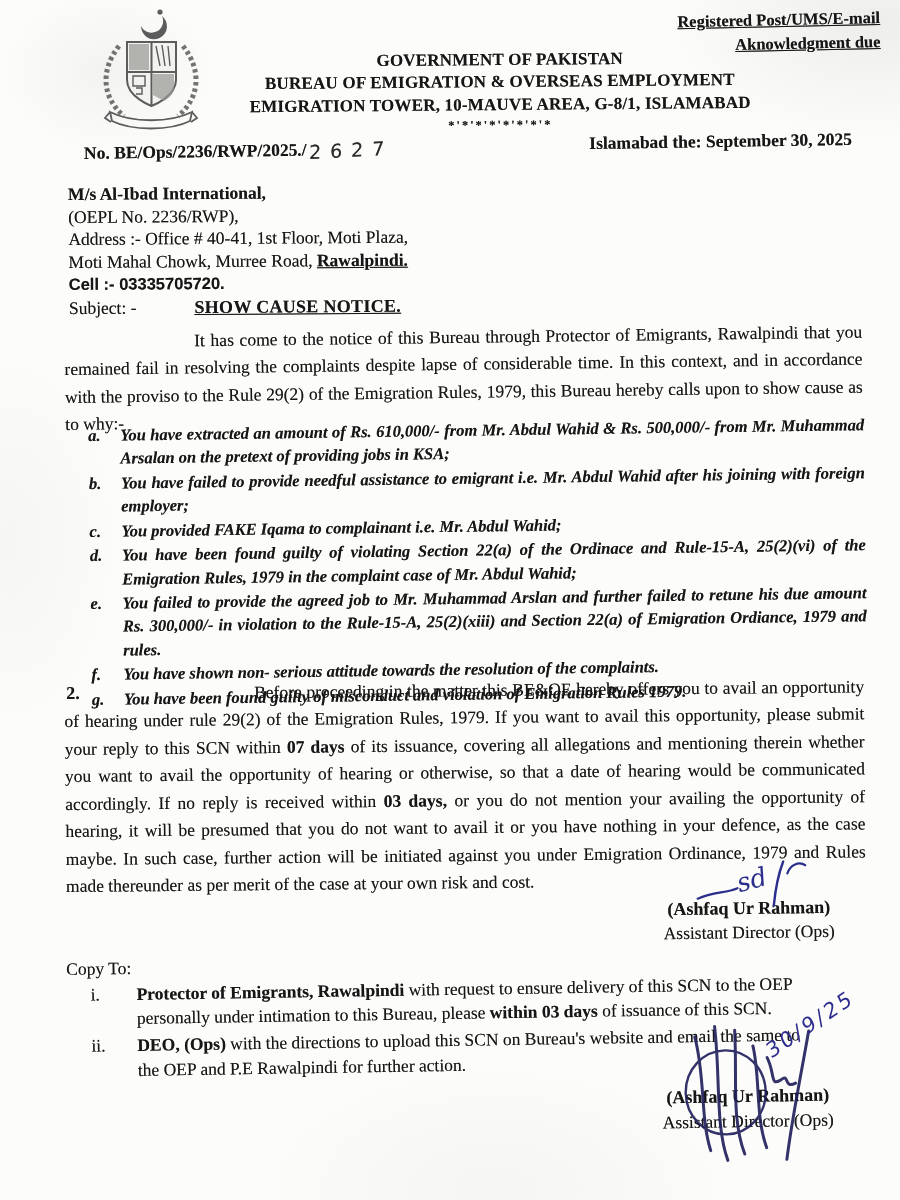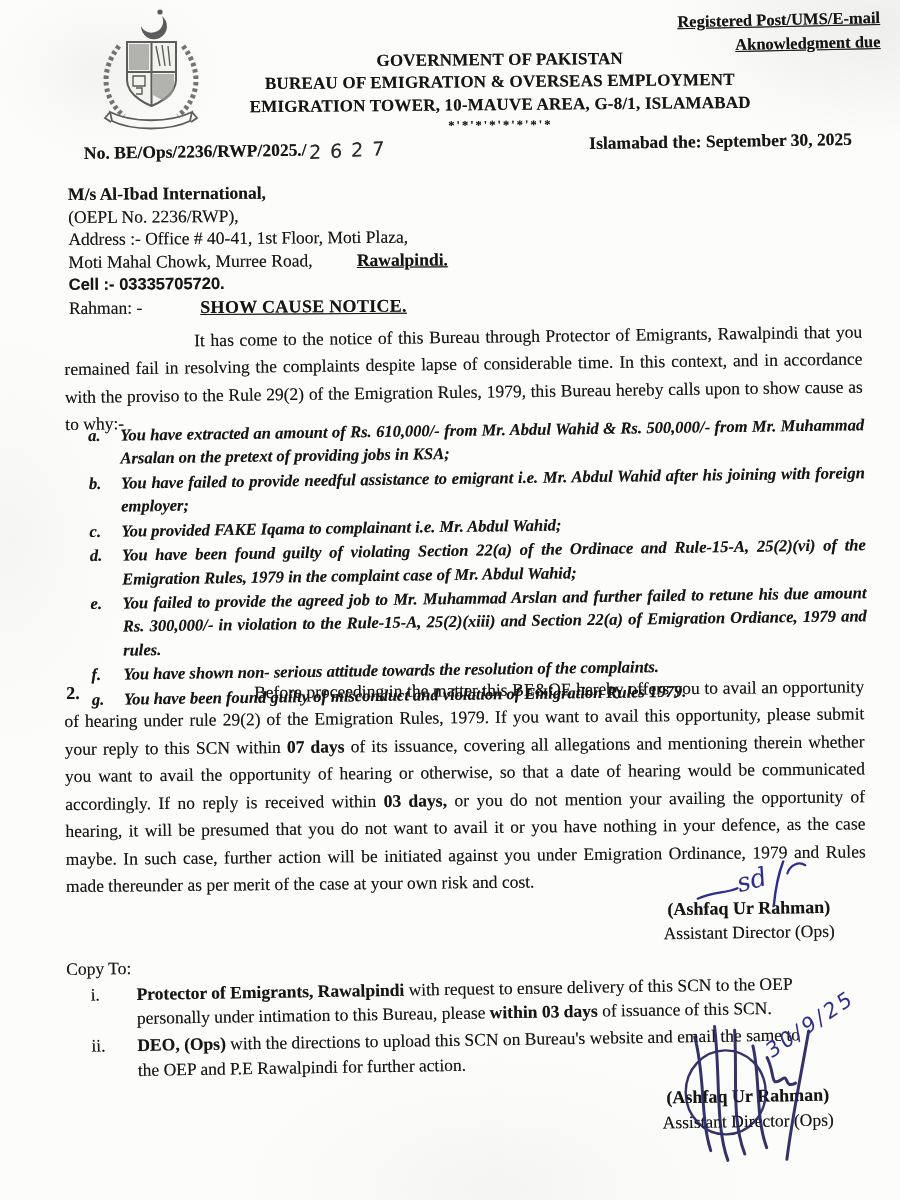--- a/index.html
+++ b/index.html
@@ -42,21 +42,21 @@
     transform:rotate(-2deg) skewX(-4deg);margin-left:2px;position:relative;top:2px;
   }
   
   .addr-block{
     position:absolute;top:183px;left:68px;width:640px;
     font-size:17.5px;line-height:1.295;
     transform:rotate(-0.4deg);transform-origin:left top;
   }
   .addr-block .line{display:block;}
   .b{font-weight:bold;}
-  .u{text-decoration:underline;margin-left:40px;}
+  .u{text-decoration:underline;}
   .cell-line{font-family:"Liberation Sans","DejaVu Sans",sans-serif;font-weight:bold;font-size:16.5px;}
   .subject-row{display:block;margin-top:2px;}
   .subject-title{font-weight:bold;text-decoration:underline;font-size:18px;margin-left:58px;letter-spacing:0.3px;}
   
   .para1{
     position:absolute;top:311px;left:64px;width:798px;
     font-size:17.5px;line-height:1.56;text-align:justify;text-indent:130px;
     transform:rotate(-0.75deg);transform-origin:left top;
   }
   .allegations{
@@ -147,21 +147,21 @@
     <span><span>No. BE/Ops/2236/RWP/2025./</span><span class="hand-number">2627</span></span>
     <span>Islamabad the: September 30, 2025</span>
   </div>
 
   <div class="addr-block ink">
     <span class="line b">M/s Al-Ibad International,</span>
     <span class="line">(OEPL No. 2236/RWP),</span>
     <span class="line">Address :-  Office # 40-41, 1st Floor, Moti Plaza,</span>
     <span class="line"><span>Moti Mahal Chowk, Murree Road, </span><span class="b u">Rawalpindi.</span></span>
     <span class="line cell-line">Cell :- 03335705720.</span>
-    <span class="subject-row"><span>Rahman: -</span><span class="subject-title">SHOW CAUSE NOTICE.</span></span>
+    <span class="subject-row"><span>Subject: -</span><span class="subject-title">SHOW CAUSE NOTICE.</span></span>
   </div>
 
   <p class="para1 ink">It has come to the notice of this Bureau through Protector of Emigrants, Rawalpindi that you remained fail in resolving the complaints despite lapse of considerable time. In this context, and in accordance with the proviso to the Rule 29(2) of the Emigration Rules, 1979, this Bureau hereby calls upon to show cause as to why:-</p>
 
   <div class="allegations ink">
     <div class="alg-item">
       <span>a.</span>
       <span class="alg-text">You have extracted an amount of Rs. 610,000/- from Mr. Abdul Wahid &amp; Rs. 500,000/- from Mr. Muhammad Arsalan on the pretext of providing jobs in KSA;</span>
     </div>
     <div class="alg-item">

